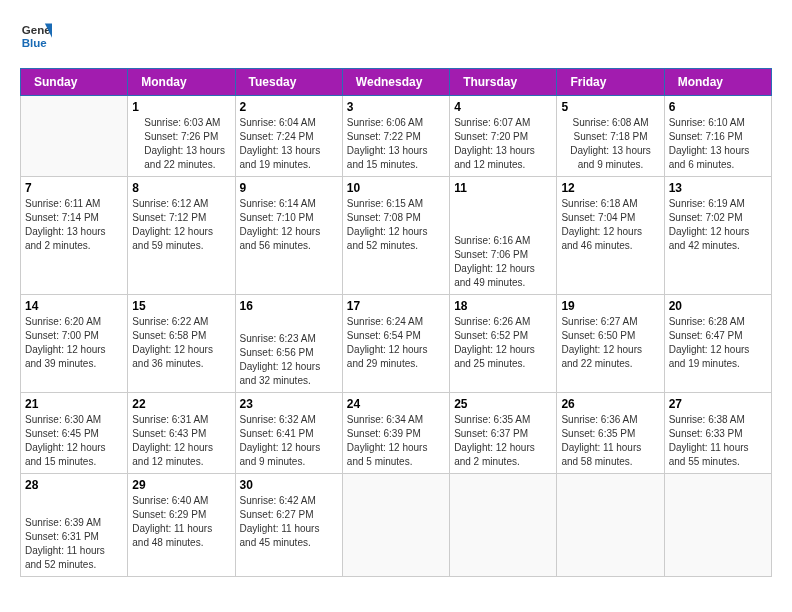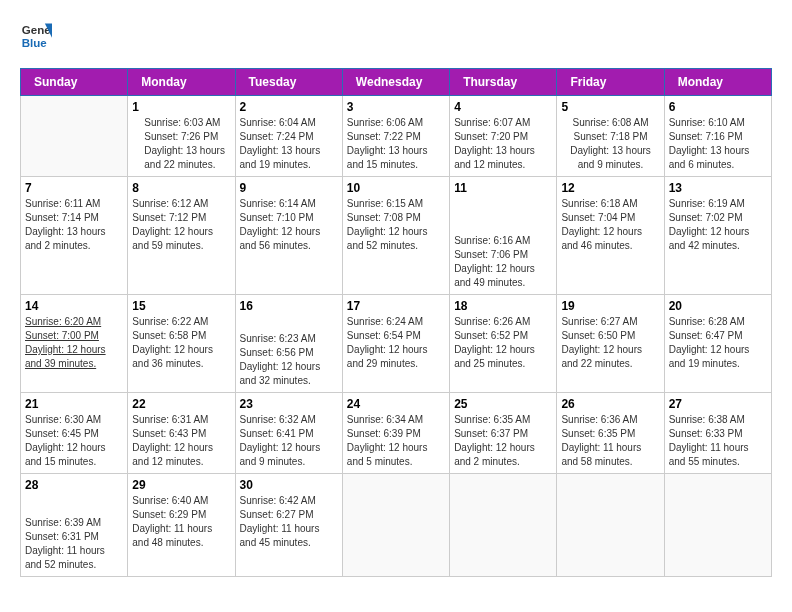--- a/index.html
+++ b/index.html
@@ -195,21 +195,21 @@
           <div class="day-num">13</div>
           <div class="day-info" style="white-space: pre-line;">Sunrise: 6:19 AM
 Sunset: 7:02 PM
 Daylight: 12 hours
 and 42 minutes.</div>
         </td>
       </tr>
       <tr>
         <td>
           <div class="day-num">14</div>
-          <div class="day-info" style="white-space: pre-line; text-decoration: underline;">Sunrise: 6:20 AM
+          <div class="day-info" style="white-space: pre-line;">Sunrise: 6:20 AM
 Sunset: 7:00 PM
 Daylight: 12 hours
 and 39 minutes.</div>
         </td>
         <td>
           <div class="day-num">15</div>
           <div class="day-info" style="white-space: pre-line;">Sunrise: 6:22 AM
 Sunset: 6:58 PM
 Daylight: 12 hours
 and 36 minutes.</div>

